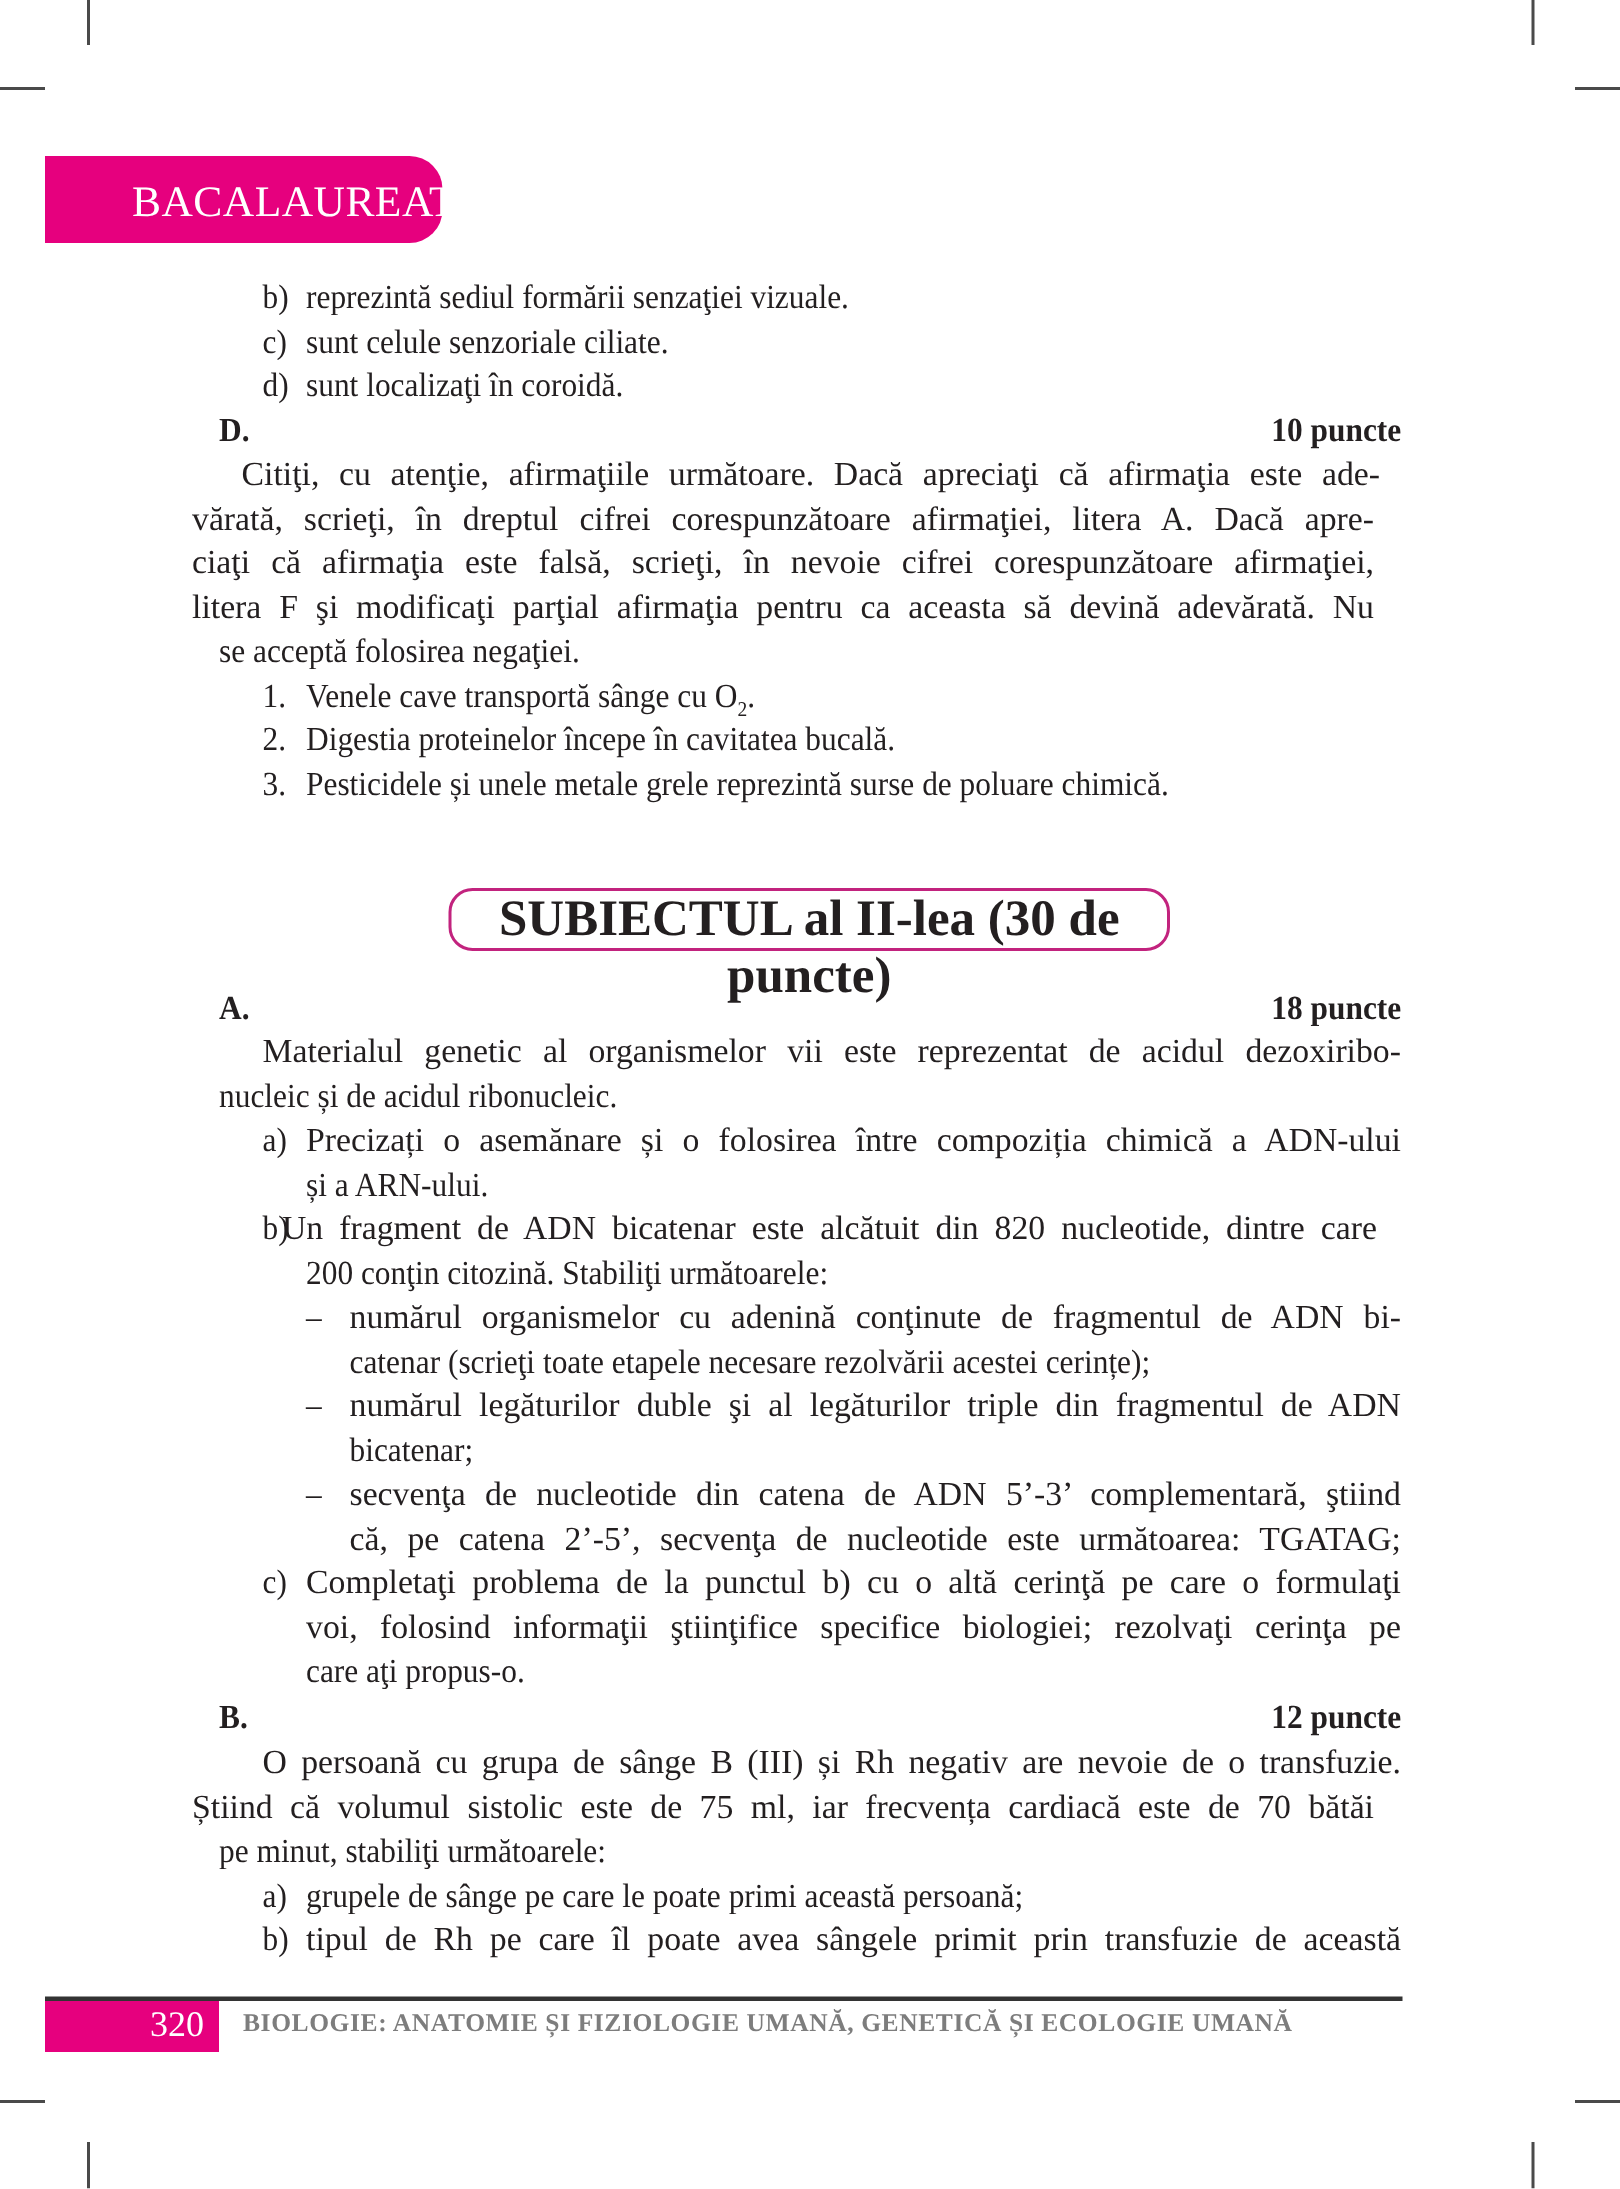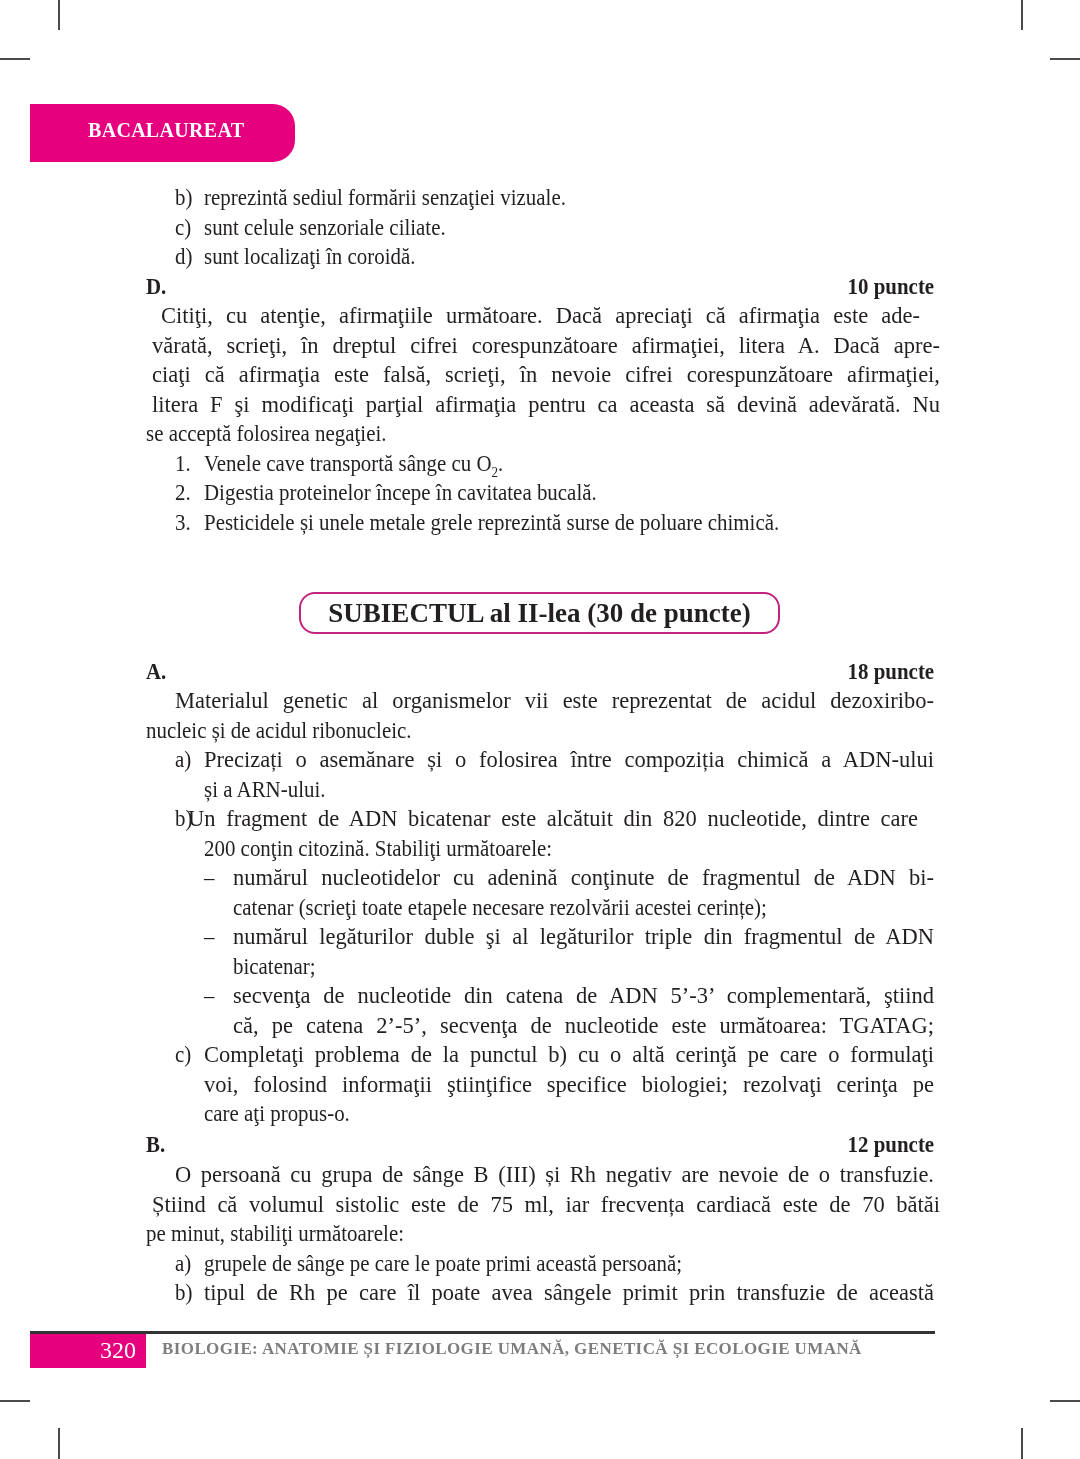--- a/index.html
+++ b/index.html
@@ -1,31 +1,31 @@
 <!DOCTYPE html>
 <html><head>
 <meta charset="utf-8">
 <style>
   html, body { margin: 0; padding: 0; background: #ffffff; }
   body { width: 1080px; height: 1459px; position: relative; overflow: hidden;
          font-family: "Liberation Serif", serif; color: #231f20; }
   .crop { position: absolute; background: #4a4a4a; }
   .tab { position: absolute; left: 30px; top: 104px; width: 265px; height: 58px;
          background: #e6007e; border-radius: 0 22px 22px 0; }
-  .tab span { position: absolute; left: 58px; top: 15px; color: #fff; font-weight: bold;
-              font-size: 20px; letter-spacing: 0.3px; }
+  .tab span { position: absolute; left: 58px; top: 15px; color: #fff; font-weight: normal;
+              font-size: 29px; letter-spacing: 0.3px; }
   .line { position: absolute; left: 0; width: 1080px; font-size: 22.5px; line-height: 29.5px;
           white-space: nowrap; transform-origin: left top; }
   .line span { position: absolute; white-space: nowrap; }
   .b { font-weight: bold; }
   .right { position: absolute; right: 146px; font-weight: bold; }
-  .just { position: absolute; left: 152px; width: 788px; text-align: justify; text-align-last: justify; white-space: nowrap; }
+  .just { position: absolute; left: 128px; width: 788px; text-align: justify; text-align-last: justify; white-space: nowrap; }
   .subtitle { position: absolute; left: 299px; top: 592px; width: 477px; height: 38px;
               border: 2px solid #c2237e; border-radius: 16px; text-align: center; }
-  .subtitle span { display: inline-block; font-weight: bold; font-size: 27px; line-height: 38px; }
+  .subtitle span { display: inline-block; font-weight: bold; font-size: 34px; line-height: 38px; }
   .footer-rule { position: absolute; left: 30px; top: 1331px; width: 905px; height: 3px; background: #333; }
   .footer-num { position: absolute; left: 30px; top: 1334px; width: 116px; height: 34px;
                 background: #e6007e; color: #fff; font-size: 24px; text-align: right; }
   .footer-num span { position: absolute; right: 10px; top: 3px; }
   .footer-text { position: absolute; left: 162px; top: 1339px; font-size: 17px; font-weight: bold;
                  color: #7d7d7d; letter-spacing: 0.4px; white-space: nowrap; }
   sub { font-size: 14px; vertical-align: -6px; line-height: 0; }
 </style>
 </head>
 <body>
@@ -111,21 +111,21 @@
 </div>
 <div class="line" style="top:804px">
   <span style="left: 175px; transform: scaleX(0.93); transform-origin: left top;">b)</span>
   <span class="just" style="left:188px;width:730px">Un fragment de ADN bicatenar este alcătuit din 820 nucleotide, dintre care</span>
 </div>
 <div class="line" style="top:834px">
   <span style="left: 204px; transform: scaleX(0.93); transform-origin: left top;">200 conţin citozină. Stabiliţi următoarele:</span>
 </div>
 <div class="line" style="top:863px">
   <span style="left: 204px; transform: scaleX(0.93); transform-origin: left top;">–</span>
-  <span class="just" style="left:233px;width:701px">numărul nucleotidelor cu adenină conţinute de fragmentul de ADN bi-</span>
+  <span class="just" style="left:233px;width:701px">numărul organismelor cu adenină conţinute de fragmentul de ADN bi-</span>
 </div>
 <div class="line" style="top:893px">
   <span style="left: 233px; transform: scaleX(0.93); transform-origin: left top;">catenar (scrieţi toate etapele necesare rezolvării acestei cerințe);</span>
 </div>
 <div class="line" style="top:922px">
   <span style="left: 204px; transform: scaleX(0.93); transform-origin: left top;">–</span>
   <span class="just" style="left:233px;width:701px">numărul legăturilor duble şi al legăturilor triple din fragmentul de ADN</span>
 </div>
 <div class="line" style="top:952px">
   <span style="left: 233px; transform: scaleX(0.93); transform-origin: left top;">bicatenar;</span>

